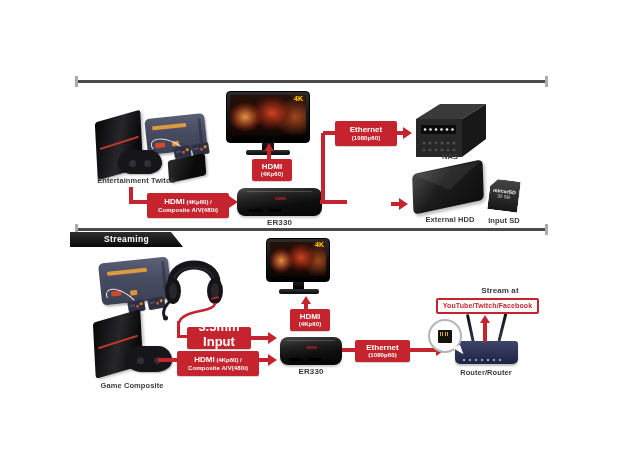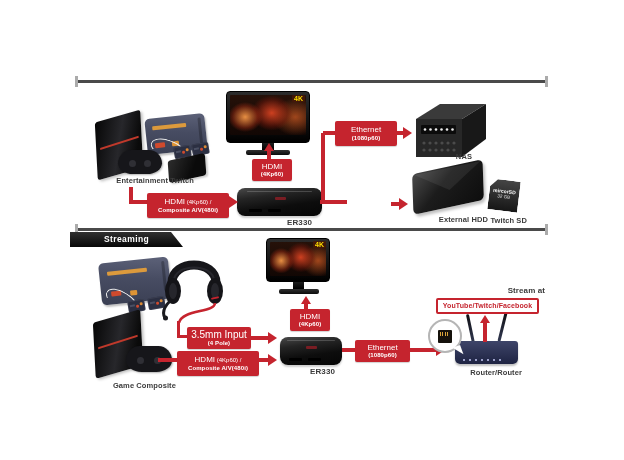--- a/index.html
+++ b/index.html
@@ -11,29 +11,29 @@
   .rule{position:absolute;height:3px;background:#4a4a4a}
   .tick{position:absolute;width:3px;height:11px;background:#ababab}
   .banner{position:absolute;width:113px;height:15px;background:linear-gradient(180deg,#303030,#070707);
           color:#fff;font-size:8.5px;font-weight:700;letter-spacing:.4px;text-align:center;line-height:15px;
           clip-path:polygon(0 0,calc(100% - 12px) 0,100% 100%,0 100%)}
 
   
   .rlabel{position:absolute;background:var(--red);color:#fff;text-align:center;border-radius:2px;
           display:flex;flex-direction:column;justify-content:center;line-height:1.18;
           box-shadow:0 1px 1px rgba(0,0,0,.18)}
-  .rlabel .L1{font-size:8px;font-weight:400}
+  .rlabel .L1{font-size:8px;font-weight:700}
   .rlabel .L1 .sm{font-size:6px}
   .rlabel .L2{font-size:6px;font-weight:700;letter-spacing:.1px}
   .hline{position:absolute;height:4px;background:var(--red)}
   .vline{position:absolute;width:4px;background:var(--red)}
   .ah-r{position:absolute;width:0;height:0;border-top:6px solid transparent;border-bottom:6px solid transparent;border-left:9px solid var(--red)}
   .ah-u{position:absolute;width:0;height:0;border-left:5px solid transparent;border-right:5px solid transparent;border-bottom:8px solid var(--red)}
 
-  .caption{position:absolute;font-size:7.5px;font-weight:700;color:var(--ink);text-align:right;letter-spacing:.1px}
+  .caption{position:absolute;font-size:7.5px;font-weight:700;color:var(--ink);text-align:center;letter-spacing:.1px}
 
   
   .monitor{position:absolute}
   .frame{position:absolute;inset:0;background:linear-gradient(#2c2c2c,#000);border-radius:4px;border:1px solid #000}
   .screen{position:absolute;left:4px;right:4px;top:4px;bottom:8px;border-radius:1px;
     background:
       radial-gradient(ellipse 30% 50% at 20% 55%, rgba(242,150,70,.95), rgba(160,45,20,.45) 55%, transparent 75%),
       radial-gradient(ellipse 34% 55% at 55% 45%, rgba(225,70,35,.9), rgba(120,25,12,.45) 60%, transparent 80%),
       radial-gradient(ellipse 42% 65% at 86% 55%, rgba(205,90,35,.75), transparent 72%),
       linear-gradient(#261109,#120704)}
@@ -192,21 +192,21 @@
     </g>
   </svg>
   <div class="caption" style="left:428px;top:152px;width:44px">NAS</div>
 
   <div class="hdd" style="left:412px;top:167px;width:72px;height:40px"></div>
   <div class="caption" style="left:412px;top:215px;width:76px">External HDD</div>
   <div class="sd" style="left:489px;top:180px;width:30px;height:31px">
     <div class="t1">mircorSD</div>
     <div class="t2">32 GB</div>
   </div>
-  <div class="caption" style="left:481px;top:216px;width:46px">Twitch SD</div>
+  <div class="caption" style="left:481px;top:216px;width:46px">Input SD</div>
 
   <div class="rule" style="left:78px;top:228px;width:468px"></div>
   <div class="tick" style="left:75px;top:224px"></div>
   <div class="tick" style="left:545px;top:224px"></div>
   <div class="banner" style="left:70px;top:232px">Streaming</div>
 
   <div class="retro" style="left:100px;top:260px;width:70px;height:42px">
     <div class="slot"></div>
     <div class="btn1"></div>
     <div class="btn2"></div>
@@ -229,21 +229,21 @@
     <path d="M53,56 C53,66 20,62 17,76" fill="none" stroke="#c5242e" stroke-width="2.5"></path>
   </svg>
   <div class="vline" style="left:177px;top:321px;height:17px;width:3px"></div>
   <div class="hline" style="left:179px;top:335px;width:8px;height:3px"></div>
 
   <div class="ps4" style="left:94px;top:316px;width:48px;height:56px"></div>
   <div class="pad" style="left:126px;top:346px;width:46px;height:26px"></div>
   <div class="caption" style="left:88px;top:381px;width:88px">Game Composite</div>
 
   <div class="rlabel" style="left:187px;top:327px;width:64px;height:22px">
-    <div class="L1" style="font-size:10px">3.5mm Input</div>
+    <div class="L1" style="font-size:13px">3.5mm Input</div>
     <div class="L2">(4 Pole)</div>
   </div>
   <div class="hline" style="left:251px;top:336px;width:17px"></div>
   <div class="ah-r" style="left:268px;top:332px"></div>
 
   <div class="hline" style="left:158px;top:358px;width:19px"></div>
   <div class="rlabel" style="left:177px;top:351px;width:82px;height:25px">
     <div class="L1"><span>HDMI</span><span class="sm"> (4Kp60) /</span></div>
     <div class="L2">Composite A/V(480i)</div>
   </div>

